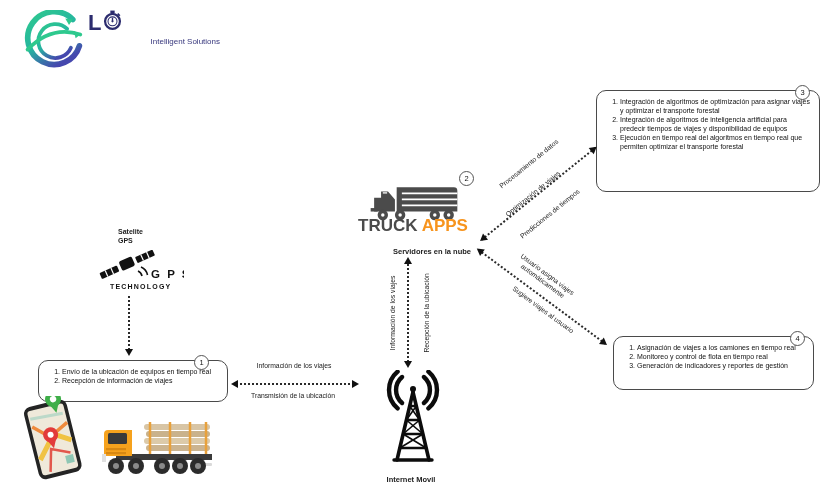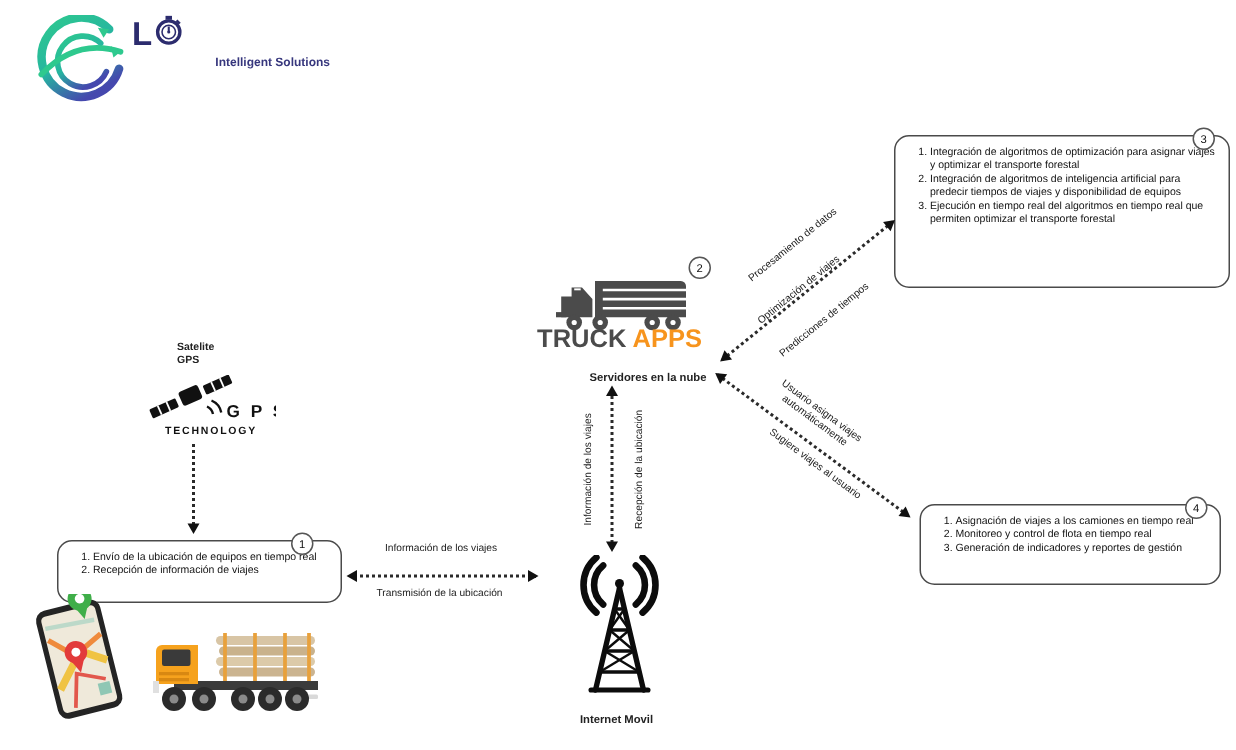--- a/index.html
+++ b/index.html
@@ -5,21 +5,21 @@
   html,body{margin:0;padding:0;background:#fff;}
   body{width:824px;height:500px;position:relative;overflow:hidden;
        font-family:"Liberation Sans",sans-serif;color:#111;}
   .abs{position:absolute;}
 
   
   .logo{left:20px;top:8px;width:230px;height:70px;}
   .logo-text{position:absolute;left:68px;top:2px;}
   .logo-apps{font-size:21px;letter-spacing:4px;color:#b3b1c2;font-weight:400;line-height:1;}
   .logo-logistics{font-size:22px;font-weight:bold;color:#2c2c6e;letter-spacing:1px;line-height:1.1;display:flex;align-items:center;}
-  .logo-tagline{font-size:8px;color:#37377d;text-align:right;width:132px;margin-top:1px;font-weight:bold;}
+  .logo-tagline{font-size:8px;color:#37377d;text-align:right;width:132px;margin-top:1px;}
 
   
   .box{background:#fff;border:1px solid #4a4a4a;border-radius:10px;padding:4px 6px;box-sizing:border-box;}
   .box-title{font-weight:bold;font-size:8px;line-height:1.2;}
   .box-title.center{text-align:center;}
   .box ol{margin:2px 0 0 0;padding-left:17px;font-size:7px;line-height:1.3;}
   .box ol li{margin:0;}
   .badge{position:absolute;width:13px;height:13px;border:1px solid #555;border-radius:50%;
          background:#fff;font-size:7.5px;line-height:13px;text-align:center;z-index:5;}
 

